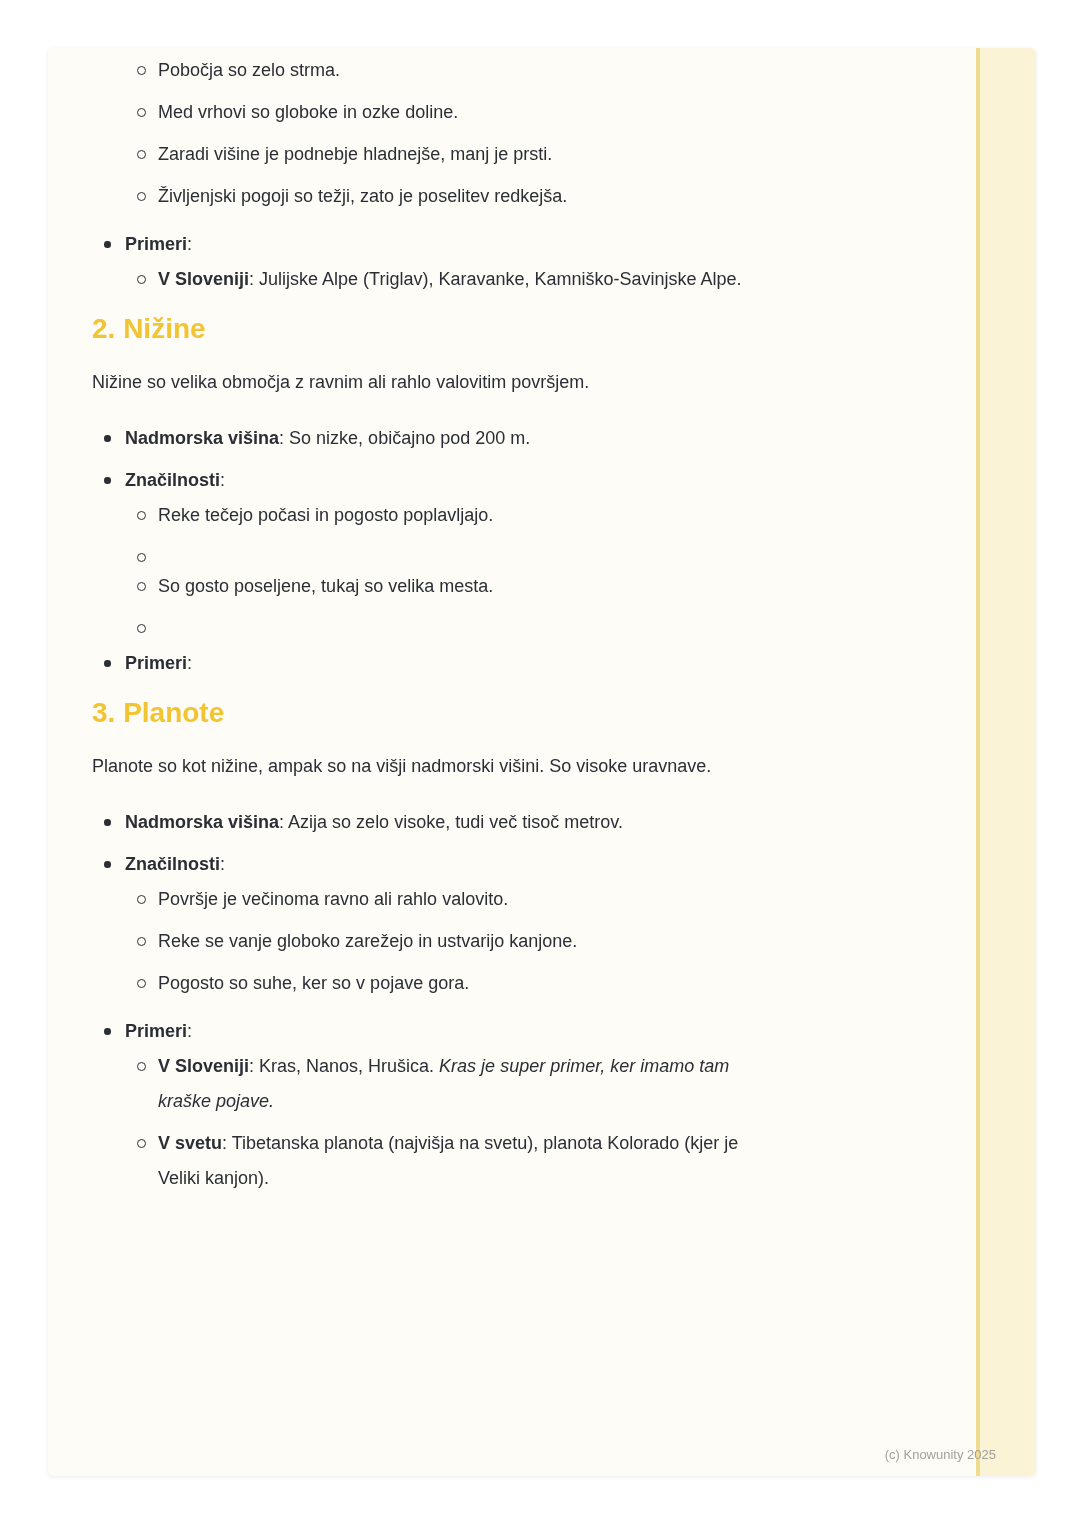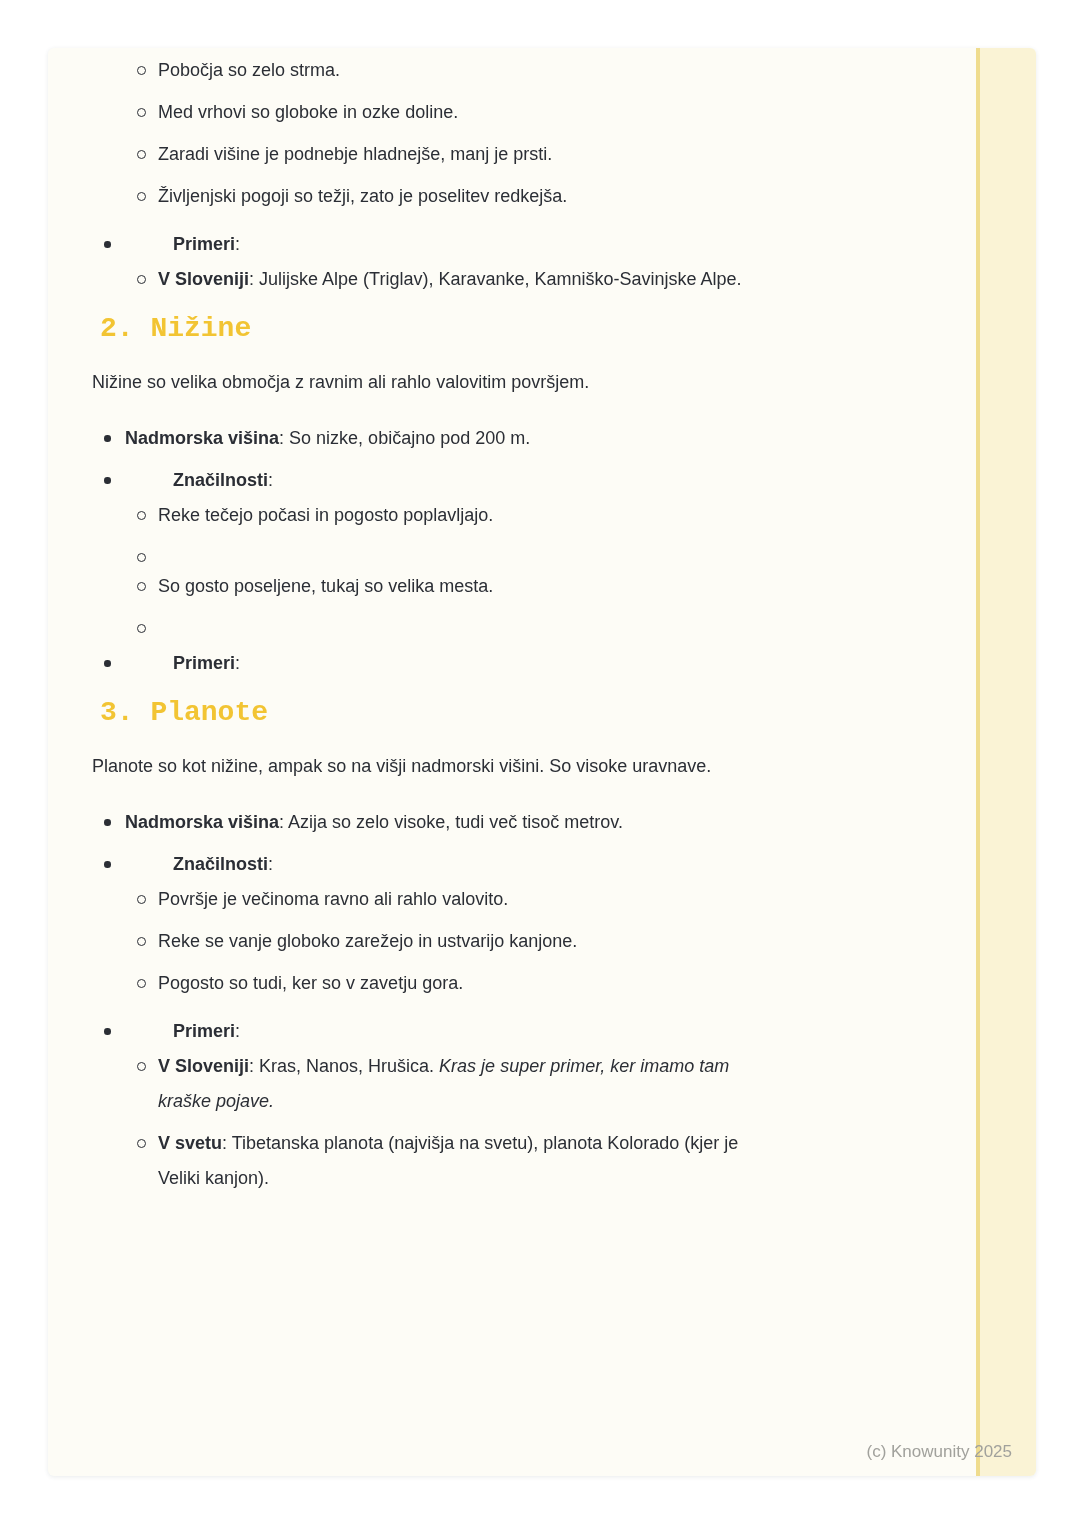--- a/index.html
+++ b/index.html
@@ -26,44 +26,43 @@
     width: 56px;
     background: var(--strip-bg, #FAF3D5);
     border-left: 4px solid var(--strip-line, #EFDC8E);
   }
   .content {
     position: relative;
     padding: 5px 104px 0 44px;
     font-size: 18px;
   }
   h2.heading {
-    margin: 14px 0 18px 8px;
+    margin: 14px 0 18px 0;
     font-size: 28px;
     line-height: 36px;
     font-weight: 700;
     color: var(--heading, #F2C433);
-    font-family: Liberation Mono, monospace;
   }
   p.intro {
     margin: 16px 0 21px 0;
     line-height: 35px;
   }
   ul.list {
     list-style: none;
     margin: 0 0 13px 0;
     padding: 0;
   }
   .row {
     display: flex;
     align-items: flex-start;
     margin-bottom: 7px;
     padding-left: 45px;
   }
   .row.l1 { padding-left: 12px; }
-  .row.tight { margin-bottom: 0; gap: 48px; }
+  .row.tight { margin-bottom: 0; }
   .txt { line-height: 35px; }
   .w600 .txt { max-width: 600px; }
   .m1, .m2 { flex: 0 0 21px; }
   .m1::before {
     content: "";
     display: block;
     width: 6.5px; height: 6.5px;
     margin-top: 14px;
     background: var(--text, #2B2E35);
     border-radius: 50%;
@@ -74,22 +73,22 @@
     width: 7px; height: 7px;
     margin-top: 13px;
     border: 1.7px solid var(--text, #2B2E35);
     border-radius: 50%;
     box-sizing: content-box;
   }
   b { font-weight: 700; }
   i { font-style: italic; }
   .footer {
     position: absolute;
-    right: 24px; bottom: 14px;
-    font-size: 17px;
+    right: 40px; bottom: 14px;
+    font-size: 13px;
     color: var(--footer, #A1A19C);
     z-index: 2;
   }
 </style>
 </head>
 <body>
 
 <div class="card">
   <div class="strip"></div>
 
@@ -180,21 +179,21 @@
         <li class="row">
           <span class="m2"></span>
           <span class="txt">Površje je večinoma ravno ali rahlo valovito.</span>
         </li>
         <li class="row">
           <span class="m2"></span>
           <span class="txt">Reke se vanje globoko zarežejo in ustvarijo kanjone.</span>
         </li>
         <li class="row">
           <span class="m2"></span>
-          <span class="txt">Pogosto so tudi, ker so v zavetju gora.</span>
+          <span class="txt">Pogosto so suhe, ker so v pojave gora.</span>
         </li>
       </ul>
 
       <div class="row l1 tight">
         <span class="m1"></span>
         <span class="txt"><b>Primeri</b><span>:</span></span>
       </div>
       <ul class="list">
         <li class="row w600">
           <span class="m2"></span>

